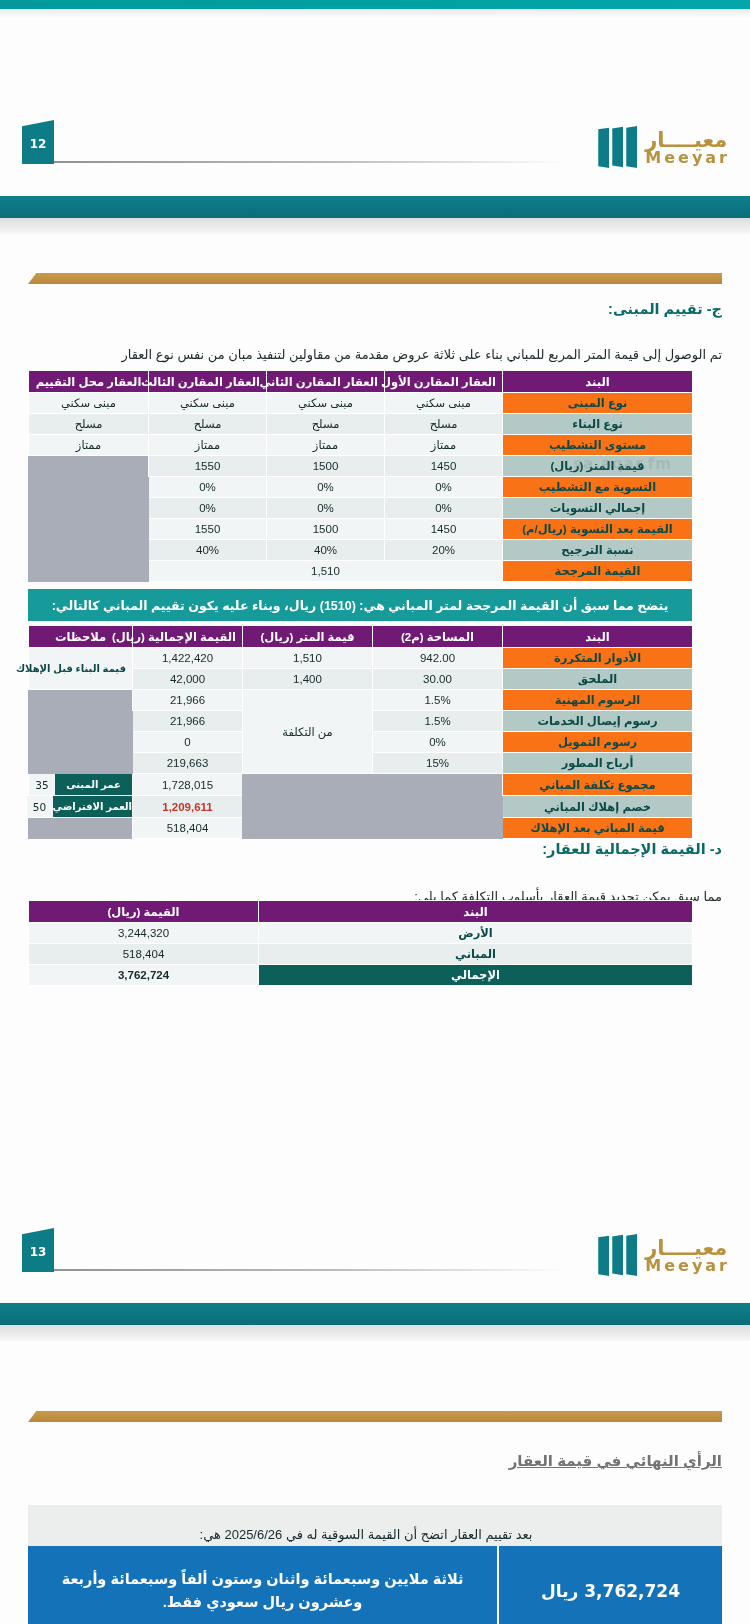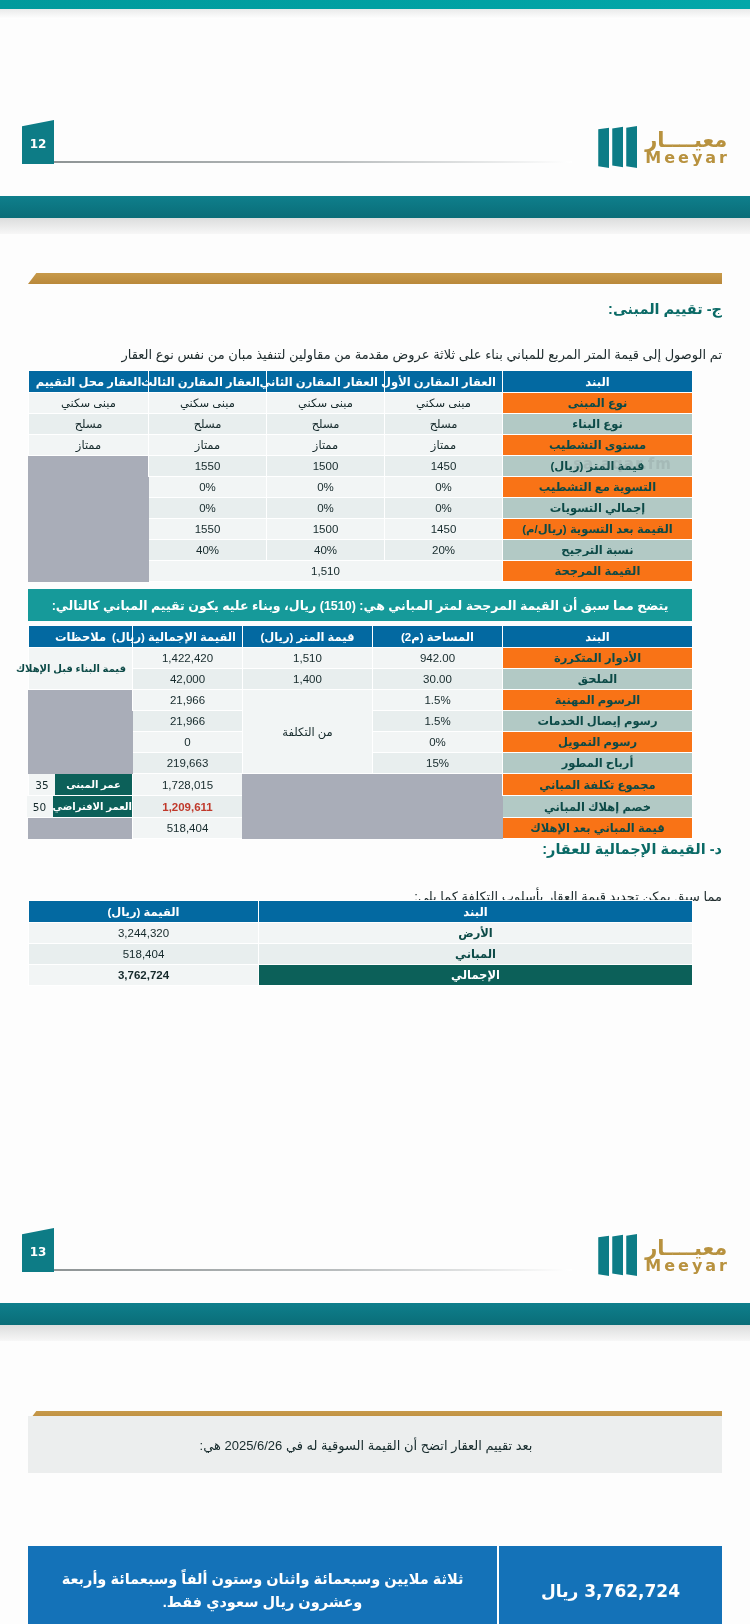--- a/index.html
+++ b/index.html
@@ -102,21 +102,21 @@
   }
   th, td {
     border: 1px solid #ffffff;
     padding: 3px 6px;
     text-align: center;
     vertical-align: middle;
     height: 21px;
     white-space: nowrap;
   }
   thead th {
-    background: #0369a1;
+    background: #701a75;
     color: #ffffff;
     font-weight: bold;
     font-size: 11.5px;
     height: 22px;
   }
   .lbl {
     background: #f97316;
     color: #0c4a47;
     font-weight: bold;
     text-align: center;
@@ -449,19 +449,19 @@
           <span></span>
       </div>
     </div>
   </div>
 
   <div class="sep-teal" style="top:1303px;"></div>
   <div class="sep-grey" style="top:1325px;"></div>
   <div class="gold-rule" style="top:1411px; left:28px; width:694px;"></div>
 
   <div class="final-head" style="top:1452px;">الرأي النهائي في قيمة العقار</div>
-  <div class="final-note" style="top:1416px; height:57px;padding-left:8px;">بعد تقييم العقار اتضح أن القيمة السوقية له في 2025/6/26 هي:</div>
+  <div class="final-note" style="top:1505px; height:57px;padding-left:8px;">بعد تقييم العقار اتضح أن القيمة السوقية له في 2025/6/26 هي:</div>
   <div class="final-box" style="top:1546px; height:78px;">
     <div class="final-amount">3,762,724 ريال</div>
     <div class="final-words">ثلاثة ملايين وسبعمائة واثنان وستون ألفاً وسبعمائة وأربعة وعشرون ريال سعودي فقط.</div>
   </div>
 
 </div>
 
 </body></html>

